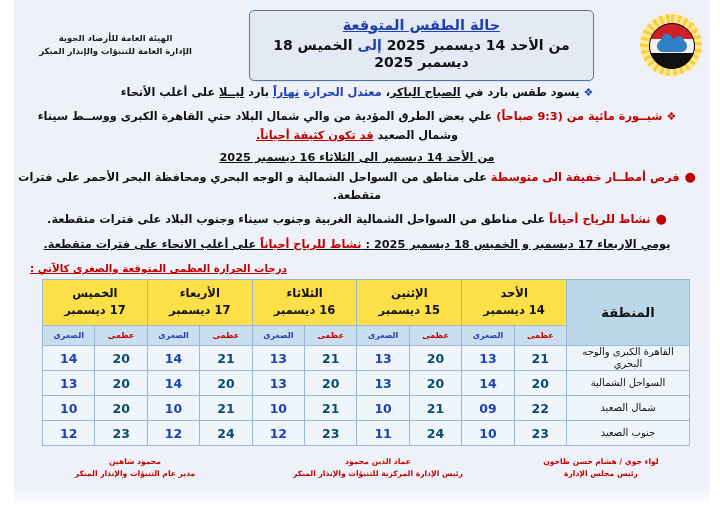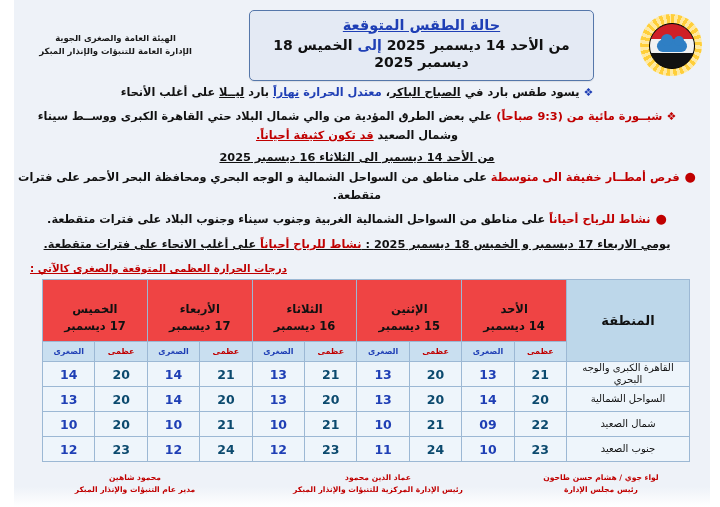--- a/index.html
+++ b/index.html
@@ -210,25 +210,25 @@
     table-layout: fixed;
     border: 1.4px solid #4a7ba6;
     background: #eaf1f8;
   }
   table.forecast th, table.forecast td {
     border: 1px solid #9cb8d4;
     text-align: center;
     vertical-align: middle;
   }
   th.day-head {
-    background: #ef4444;
+    background: #fde047;
     color: #111111;
     font-size: 11.5px;
     font-weight: bold;
-    padding: 20px 2px 5px 2px;
+    padding: 4px 2px 5px 2px;
     line-height: 1.45;
     height: 36px;
   }
   th.day-head .dname { display: block; }
   th.day-head .ddate { display: block; }
   th.region-head {
     background: #bdd7ea;
     color: #111111;
     font-size: 13px;
     font-weight: bold;
@@ -283,21 +283,21 @@
   .sig.left { width: 170px; }
 </style>
 </head>
 <body>
 
 <div class="page">
 
   <div class="header">
 
     <div class="org-block">
-      <div>الهيئة العامة والصغرى الجوية</div>
+      <div>الهيئة العامة للأرصاد الجوية</div>
       <div>الإدارة العامة للتنبؤات والإنذار المبكر</div>
     </div>
 
     <div class="title-box">
       <span class="title-main">حالة الطقس المتوقعة</span>
       <span class="title-sub"><span>من الأحد 14 ديسمبر 2025 </span><span class="ila">إلى</span><span> الخميس 18 ديسمبر 2025</span></span>
     </div>
 
     <div class="logo">
       <div class="rays"></div>

